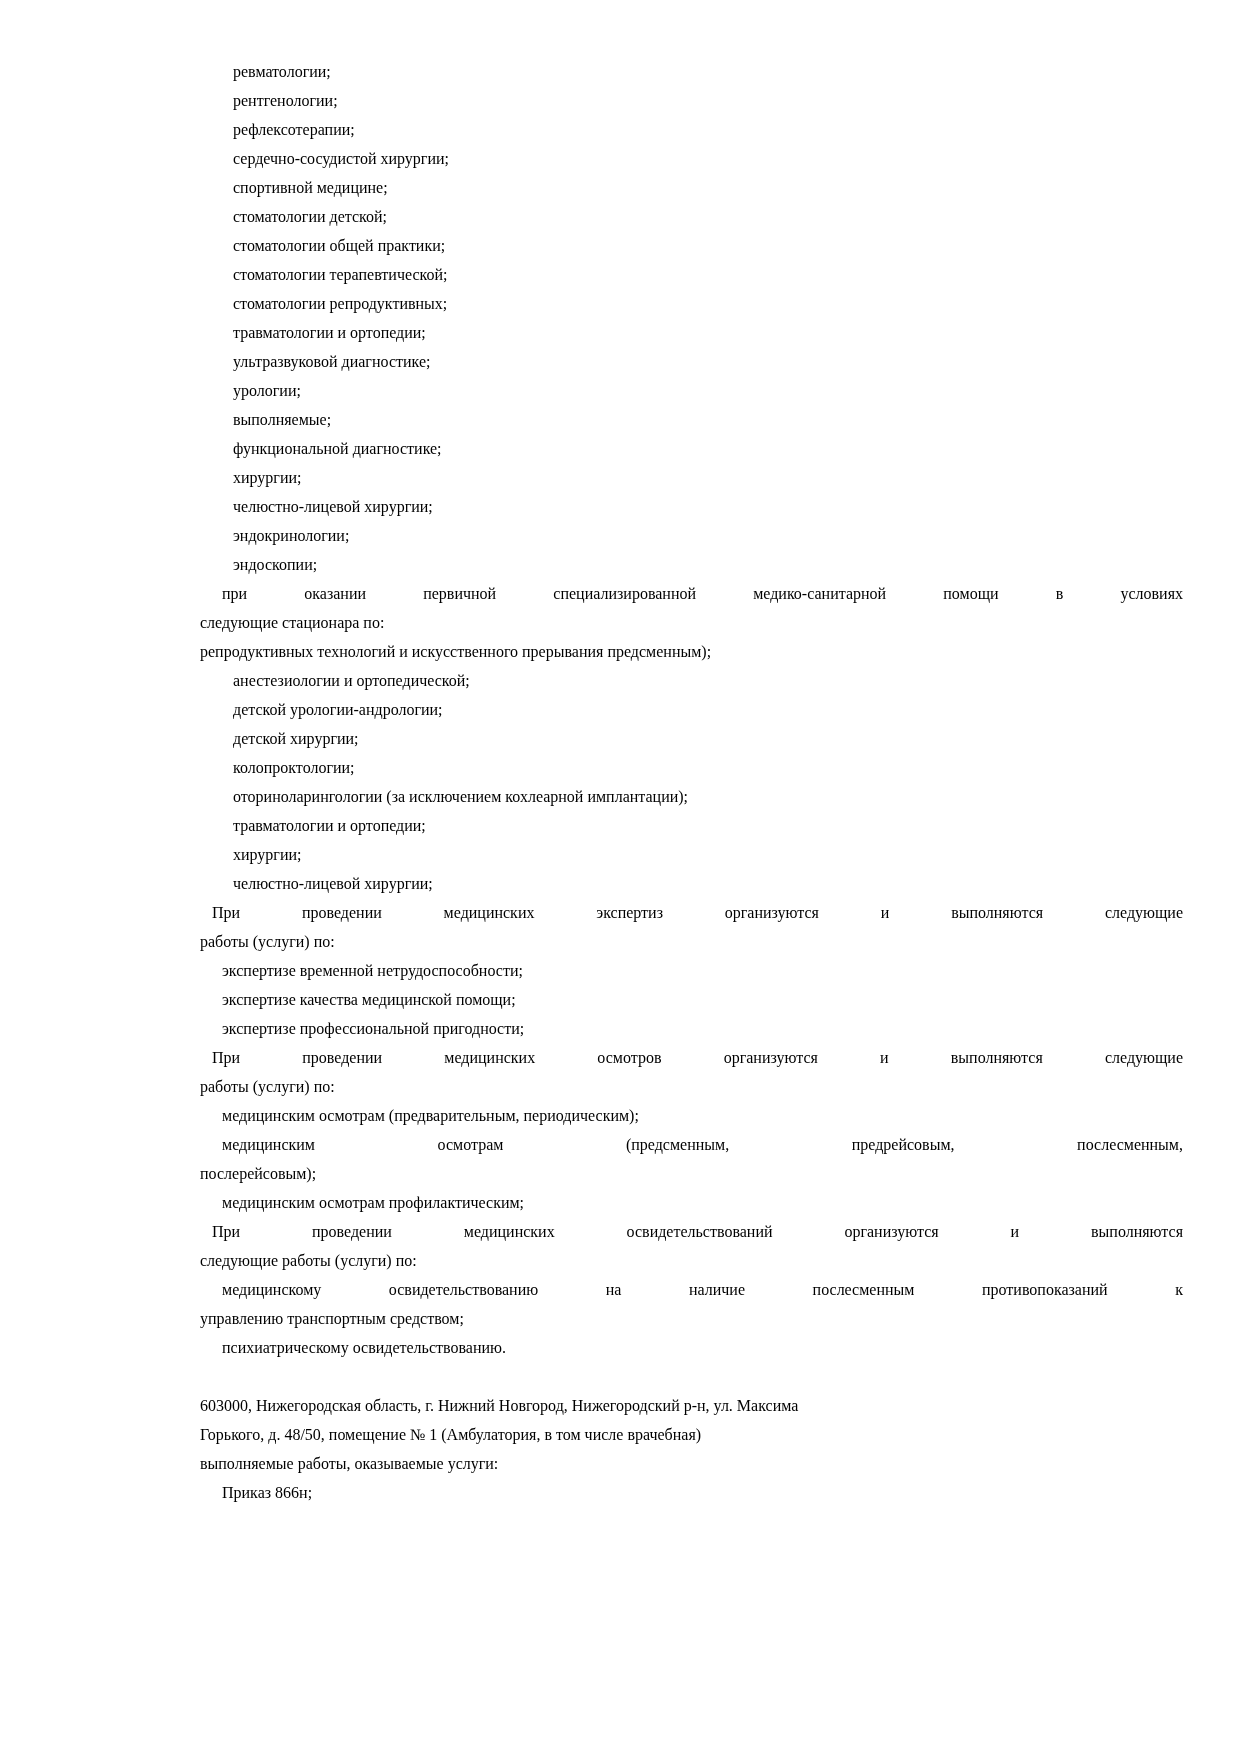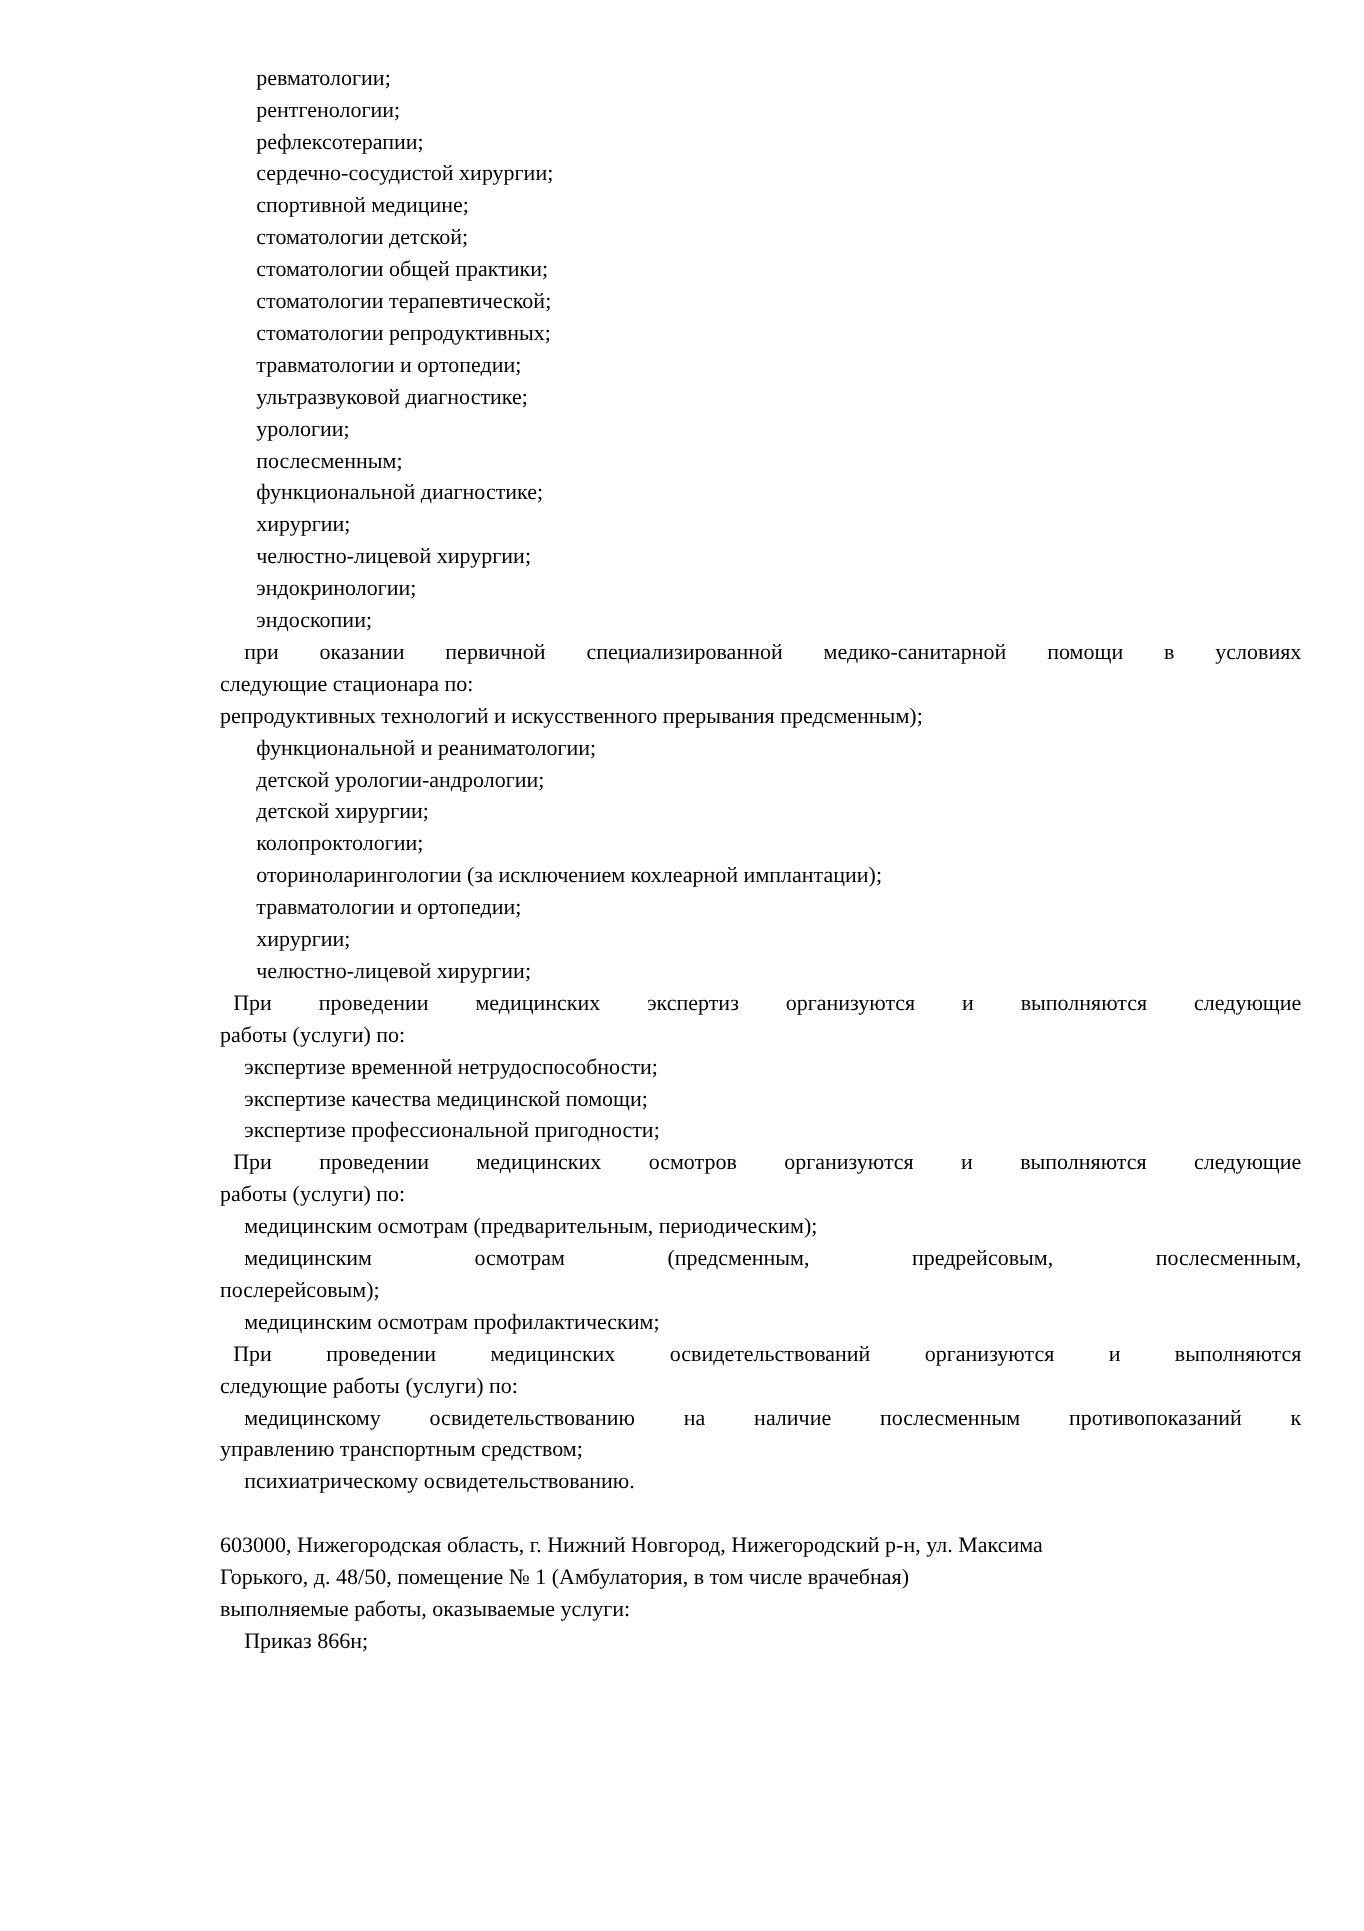--- a/index.html
+++ b/index.html
@@ -16,21 +16,21 @@
     position: relative;
     width: 1240px;
     height: 1755px;
     background: #ffffff;
   }
   .doc {
     box-sizing: border-box;
     width: 1240px;
     padding: 57px 57px 0 200px;
     font-family: "Liberation Serif", "DejaVu Serif", serif;
-    font-size: 20px;
+    font-size: 16px;
     line-height: 29px;
     color: #000000;
   }
   .doc p {
     margin: 0;
     padding: 0;
   }
   .line {
     display: block;
     text-align: left;
@@ -79,21 +79,21 @@
       <p>
         <span class="line ind-lg">травматологии и ортопедии;</span>
       </p>
       <p>
         <span class="line ind-lg">ультразвуковой диагностике;</span>
       </p>
       <p>
         <span class="line ind-lg">урологии;</span>
       </p>
       <p>
-        <span class="line ind-lg">послесменным;</span>
+        <span class="line ind-lg">выполняемые;</span>
       </p>
       <p>
         <span class="line ind-lg">функциональной диагностике;</span>
       </p>
       <p>
         <span class="line ind-lg">хирургии;</span>
       </p>
       <p>
         <span class="line ind-lg">челюстно-лицевой хирургии;</span>
       </p>
@@ -104,21 +104,21 @@
         <span class="line ind-lg">эндоскопии;</span>
       </p>
       <p>
         <span class="line ind-md stretch">при оказании первичной специализированной медико-санитарной помощи в условиях</span>
         <span class="line">следующие стационара по:</span>
       </p>
       <p>
         <span class="line">репродуктивных технологий и искусственного прерывания предсменным);</span>
       </p>
       <p>
-        <span class="line ind-lg">функциональной и реаниматологии;</span>
+        <span class="line ind-lg">анестезиологии и ортопедической;</span>
       </p>
       <p>
         <span class="line ind-lg">детской урологии-андрологии;</span>
       </p>
       <p>
         <span class="line ind-lg">детской хирургии;</span>
       </p>
       <p>
         <span class="line ind-lg">колопроктологии;</span>
       </p>

